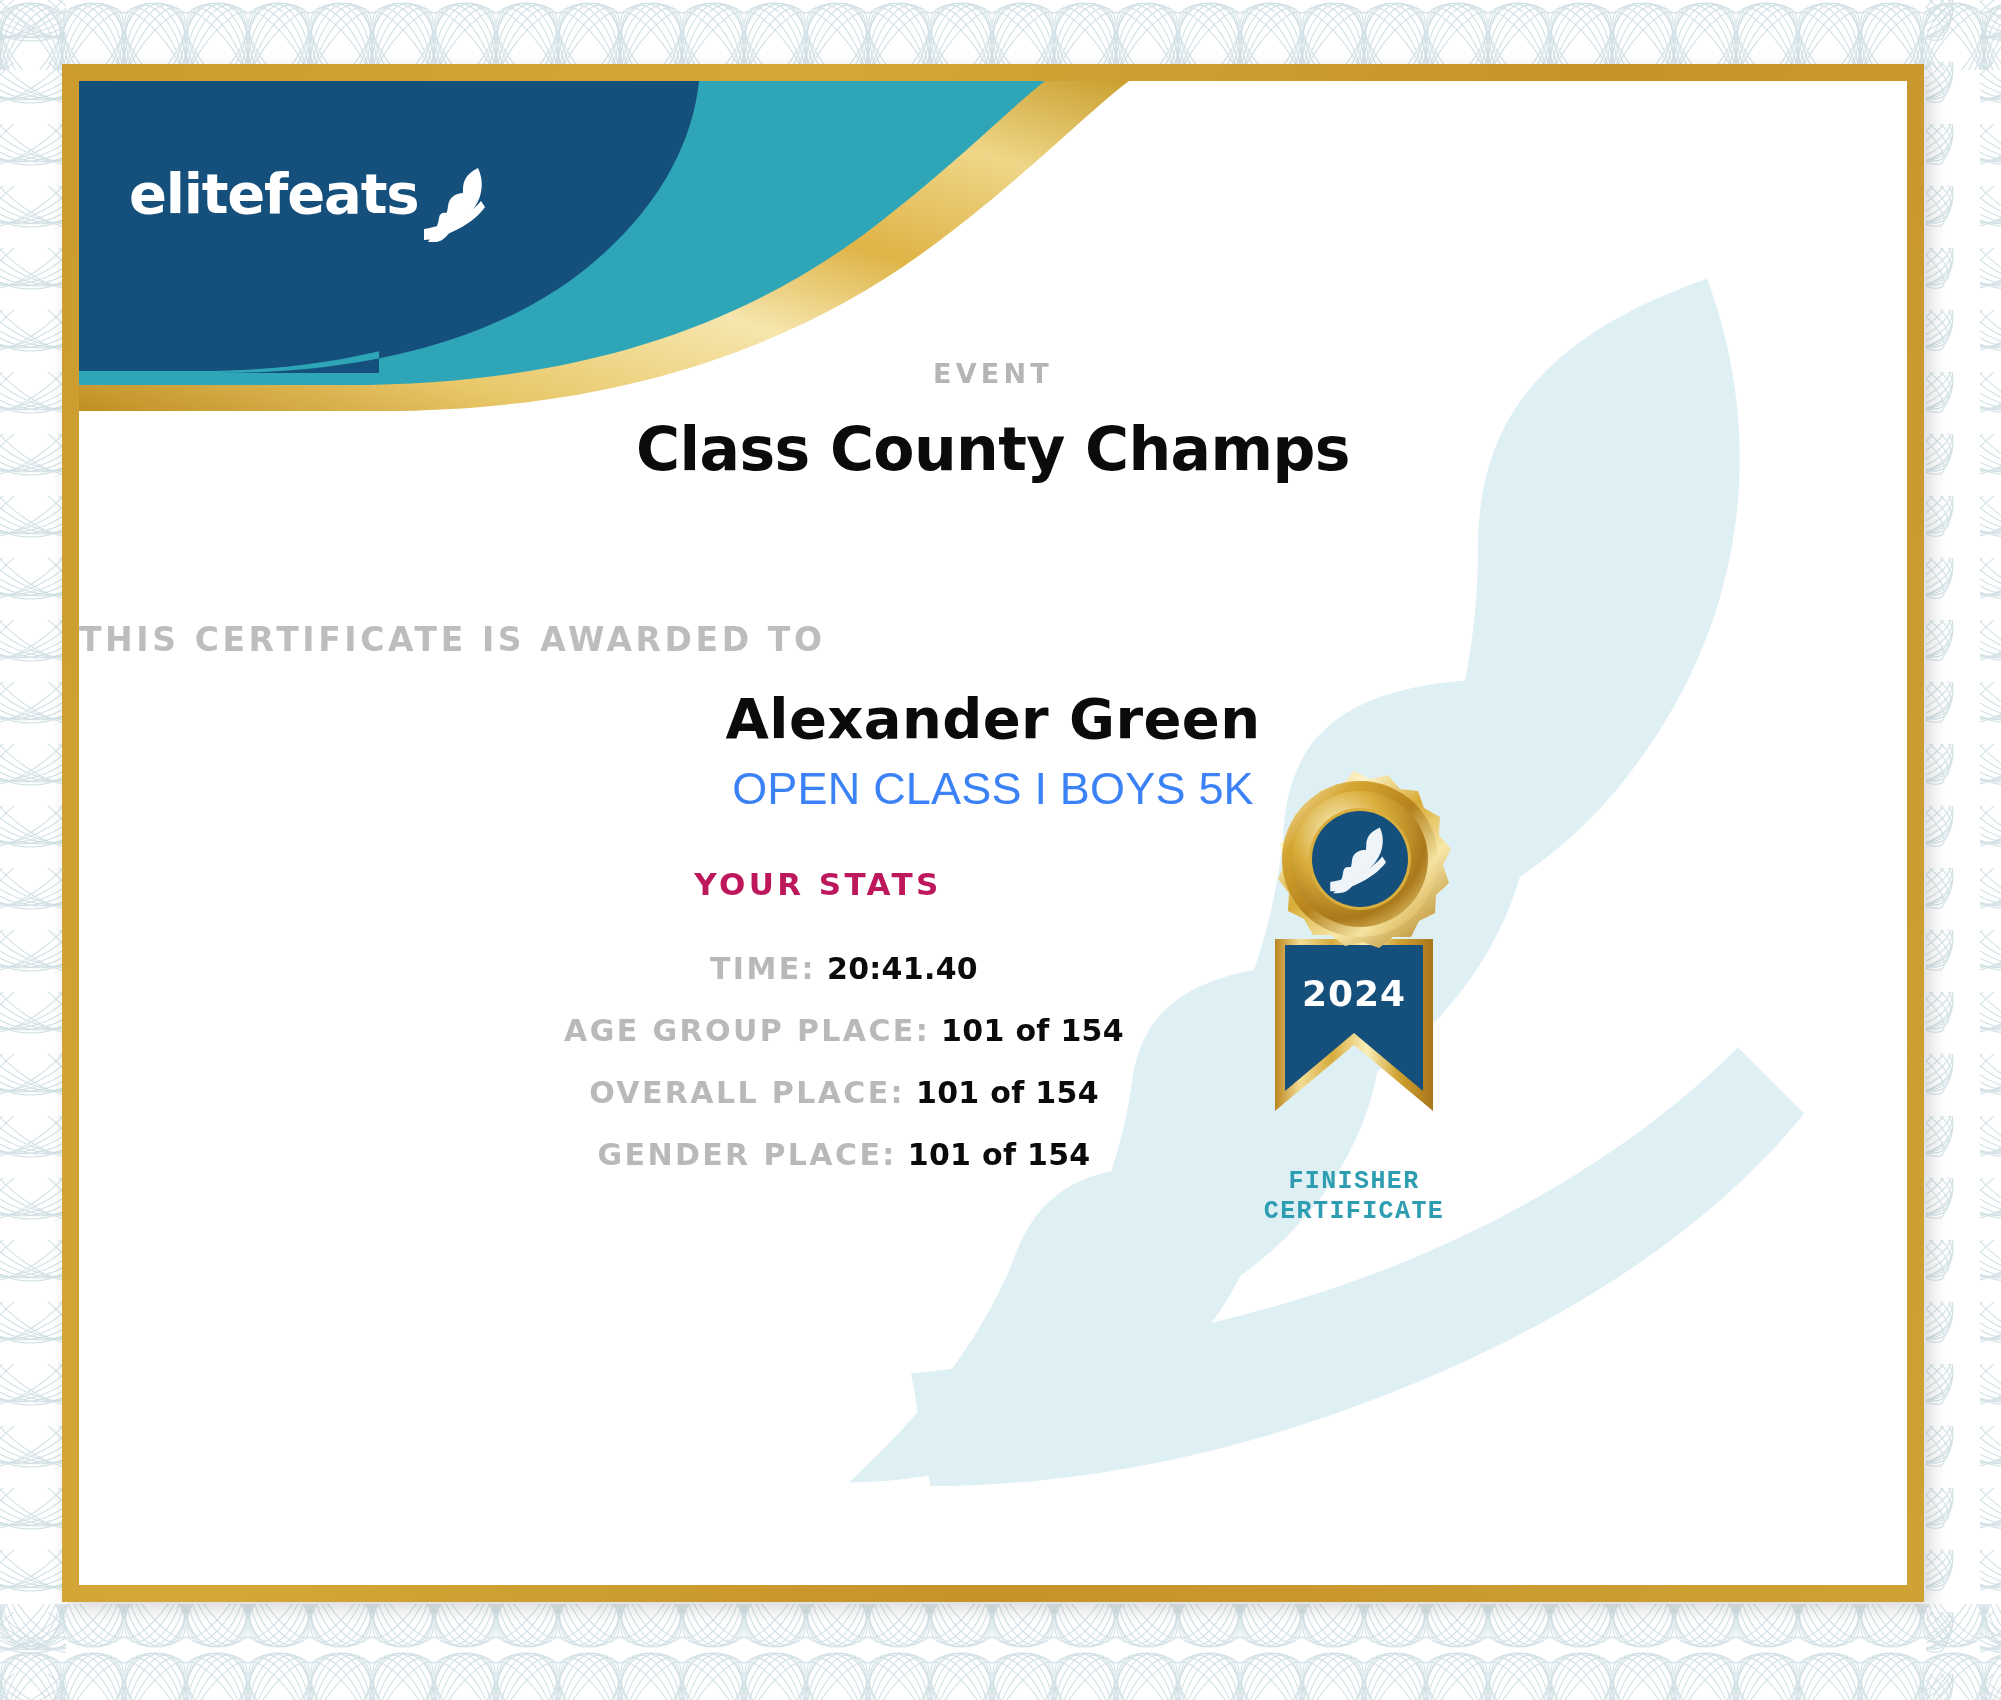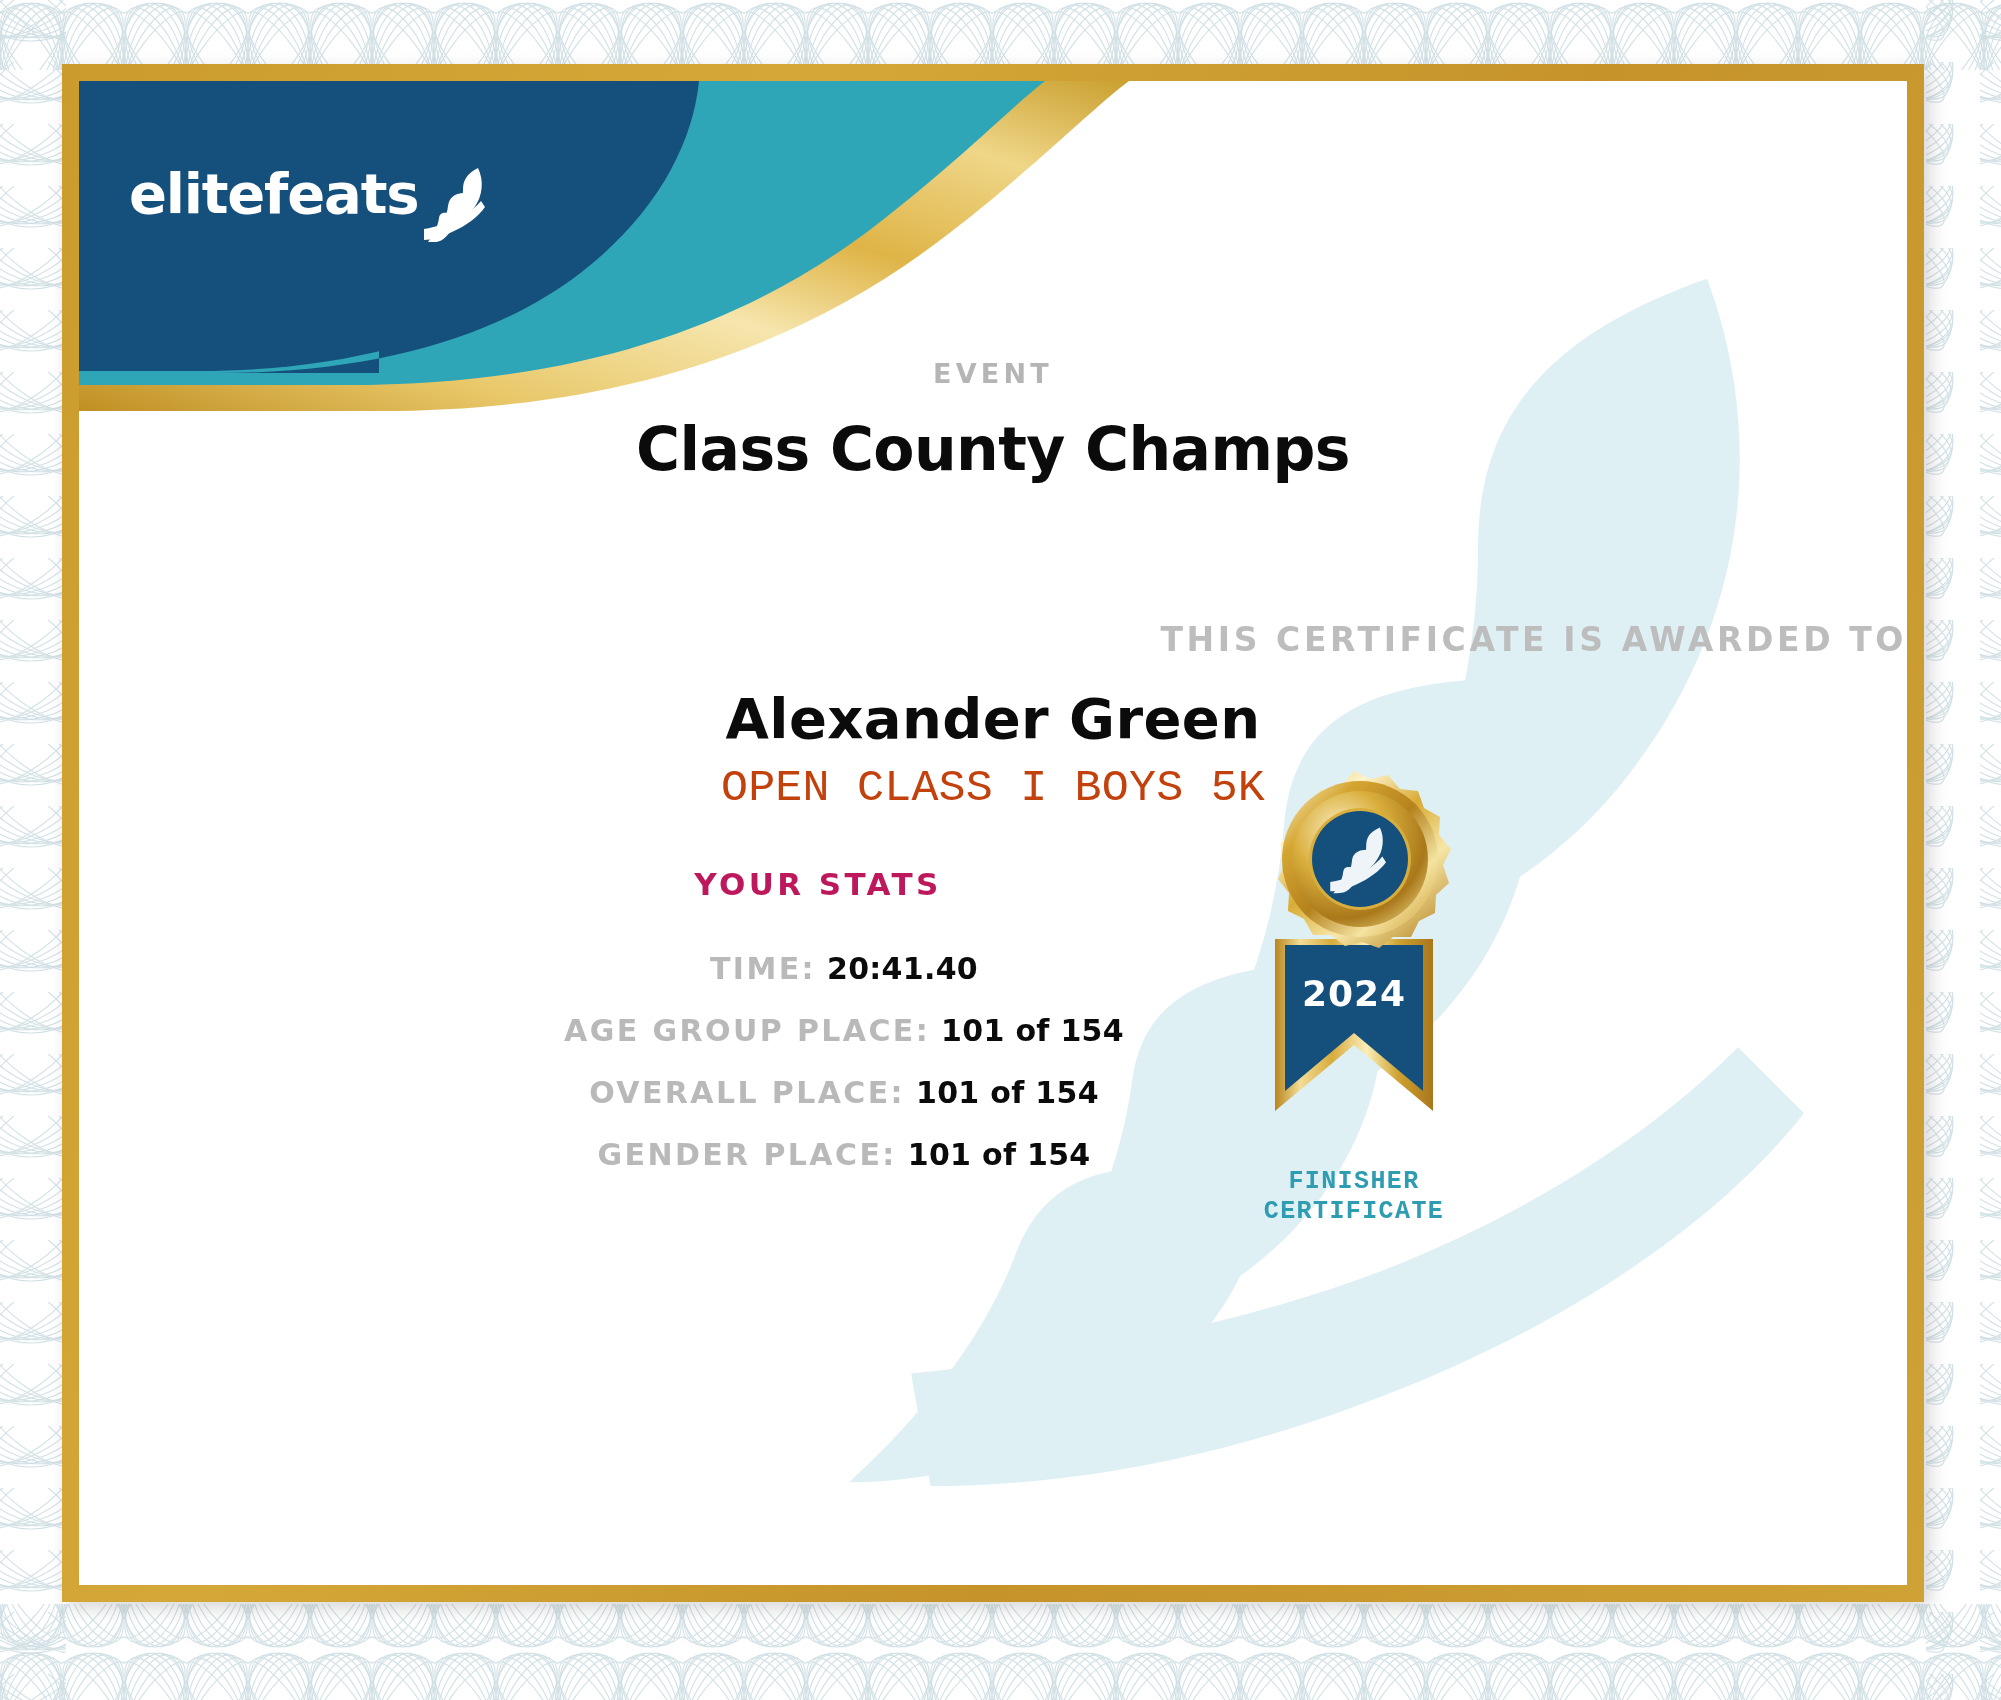--- a/index.html
+++ b/index.html
@@ -123,46 +123,46 @@
     text-align:center;
     font-size:60px;
     letter-spacing:-0.6px;
     color:#0b0b0b;
   }
 
   .lbl-awarded {
     position:absolute;
     left:0; right:0;
     top:539px;
-    text-align:right;
+    text-align:left;
     font-size:33px;
     letter-spacing:3.6px;
     color:#bdbdbd;
   }
 
   .val-name {
     position:absolute;
     left:0; right:0;
     top:605px;
     text-align:center;
     font-size:56px;
     letter-spacing:0.4px;
     color:#0b0b0b;
   }
 
   .val-division {
     position:absolute;
     left:0; right:0;
     top:682px;
     text-align:center;
-    font-family:Liberation Mono, monospace;
+    font-family:Liberation Sans, sans-serif;
     font-weight:400;
     font-size:45px;
     letter-spacing:0.2px;
-    color:#c2410c;
+    color:#3b82f6;
   }
 
   .lbl-stats {
     position:absolute;
     left:0; right:0;
     top:785px;
     text-align:center;
     font-size:31px;
     letter-spacing:3.4px;
     color:#be185d;

